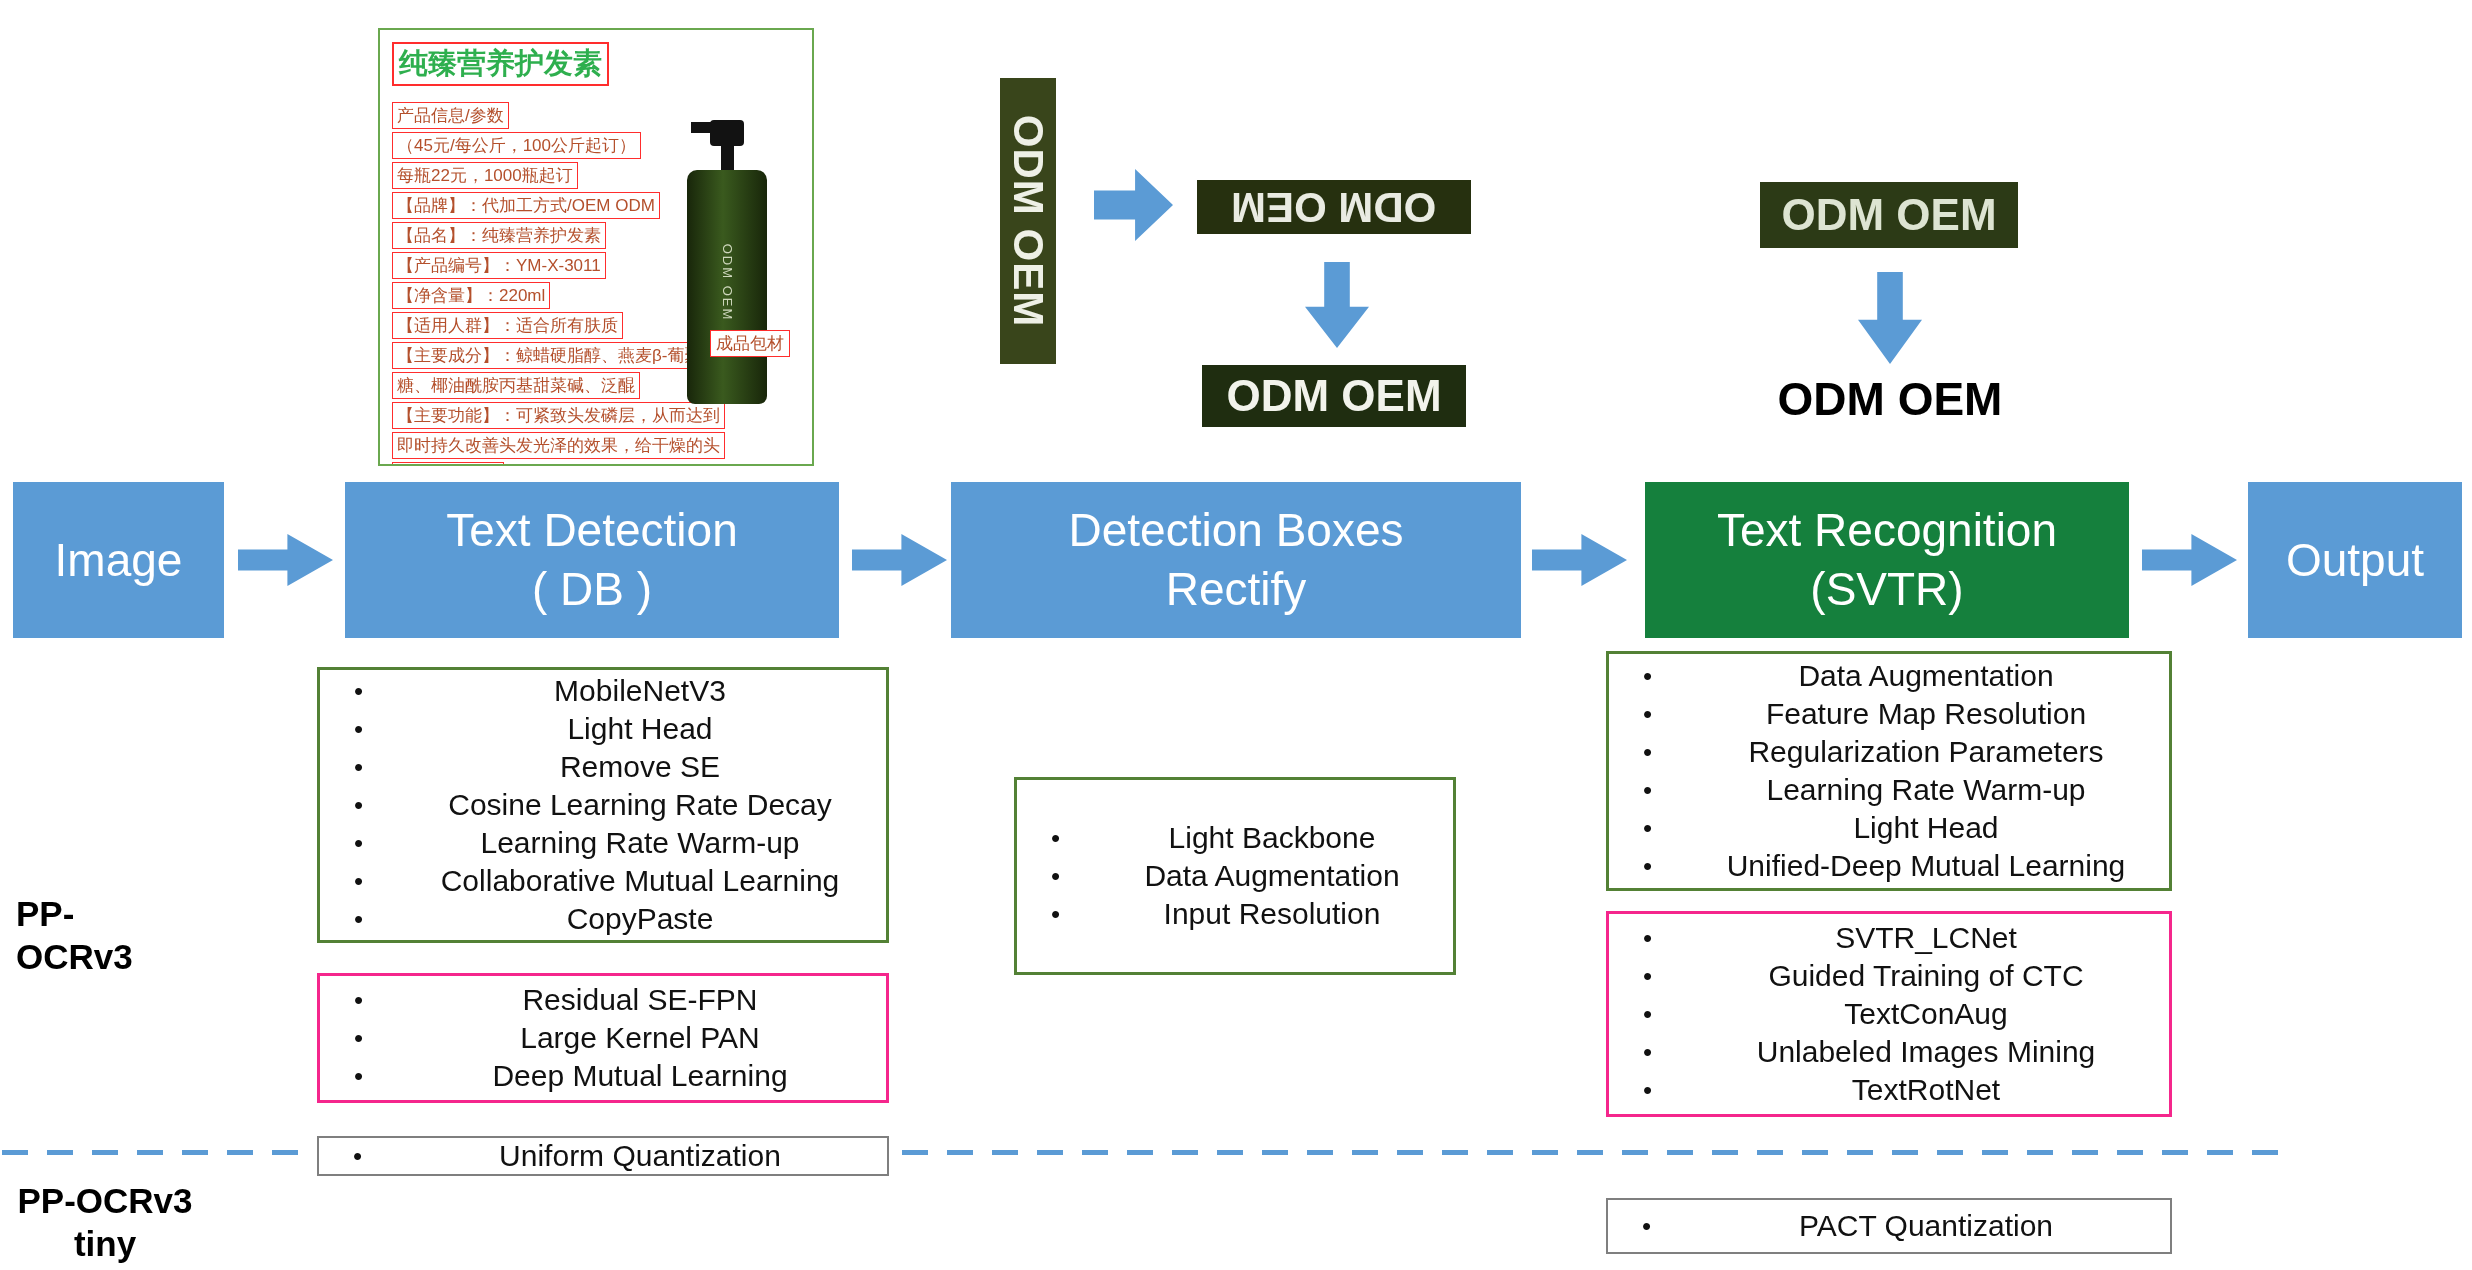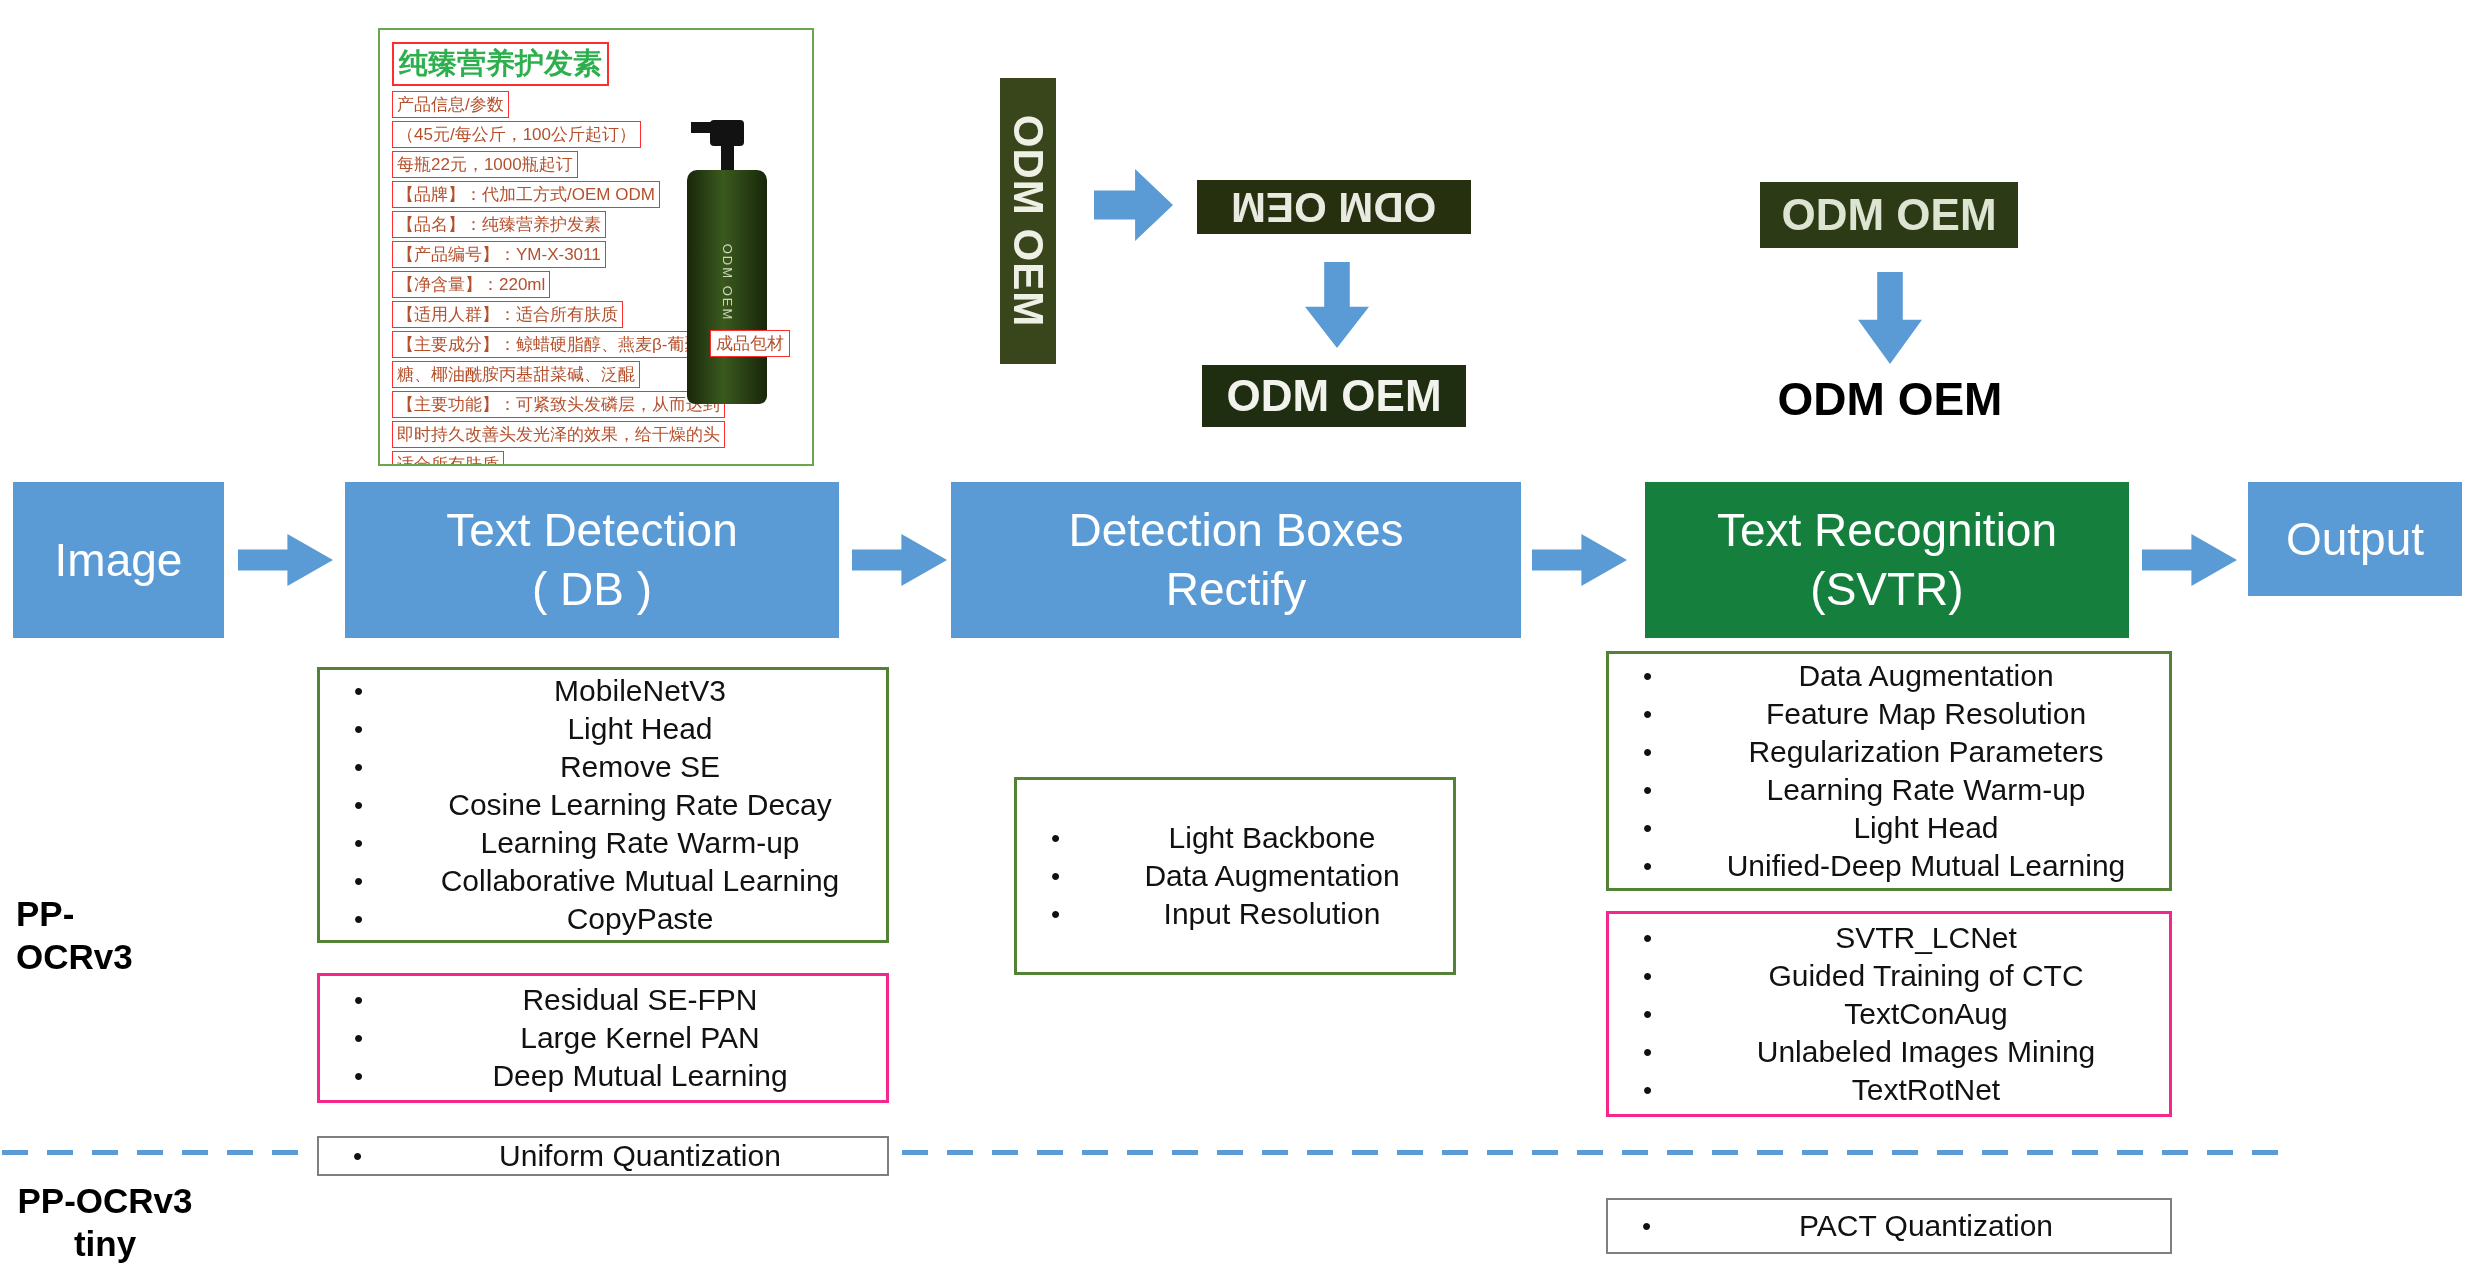--- a/index.html
+++ b/index.html
@@ -31,21 +31,21 @@
   
   .label { font-weight:bold; font-size:35px; color:#000000; line-height:1.22; }
 
   
   .strip { display:flex; align-items:center; justify-content:center; font-weight:bold; overflow:visible; }
   .rot90  { transform:rotate(90deg); white-space:nowrap; color:#eef0e6; font-size:42px; font-weight:bold; letter-spacing:1px; }
   .rot180 { transform:rotate(180deg); white-space:nowrap; color:#e9ebe2; font-size:42px; font-weight:bold; }
 
   
   #product-card { border:2px solid #6AA84F; background:#ffffff; padding:12px 8px 0 12px; overflow:hidden; }
-  .pc-title { display:table; font-size:29px; font-weight:bold; color:#2EAF4E; border:2px solid #FF2D2D; padding:0 5px; margin-bottom:5px; white-space:nowrap; }
+  .pc-title { display:table; font-size:29px; font-weight:bold; color:#2EAF4E; border:2px solid #FF2D2D; padding:0 5px; margin-bottom:16px; white-space:nowrap; }
   .pc-line  { display:table; font-size:17px; color:#B4502C; border:1px solid #FF2D2D; padding:1px 4px; margin:3px 0; white-space:nowrap; }
   .pc-tag   { display:table; font-size:17px; color:#B4502C; border:1px solid #FF2D2D; padding:1px 5px; background:#ffffff; z-index:3; white-space:nowrap; }
 
   
   #bottle { position:absolute; left:303px; top:78px; width:88px; height:300px; z-index:1; }
   .bottle-body { position:absolute; left:4px; top:62px; width:80px; height:234px;
                  background:linear-gradient(90deg,#18260a,#3a5a1e 45%,#18260a);
                  border-radius:10px 10px 8px 8px; }
   .bottle-neck { position:absolute; left:38px; top:36px; width:13px; height:28px; background:#121212; }
   .bottle-pump-head { position:absolute; left:27px; top:12px; width:34px; height:26px; background:#121212; border-radius:4px; }
@@ -149,21 +149,21 @@
 
   <div class="abs stage stage-orange" style="left:1645px; top:482px; width:484px; height:156px;">
     <div>Text Recognition</div>
     <div>(SVTR)</div>
   </div>
 
   <svg class="abs arrow" style="left:2142px; top:534px;" width="95" height="52" viewBox="0 0 100 60" preserveAspectRatio="none">
     <polygon points="0,18 52,18 52,0 100,30 52,60 52,42 0,42"></polygon>
   </svg>
 
-  <div class="abs stage" style="left:2248px; top:482px; width:214px; height:114px;">
+  <div class="abs stage" style="left:2248px; top:482px; width:214px; height:156px;">
     <div>Output</div>
   </div>
 
   <div class="abs label" style="left:16px; top:893px; width:175px;">PP-OCRv3</div>
 
   <div class="abs fbox border-green" style="left:317px; top:667px; width:572px; height:276px;">
     <ul>
       <li>MobileNetV3</li>
       <li>Light Head</li>
       <li>Remove SE</li>

